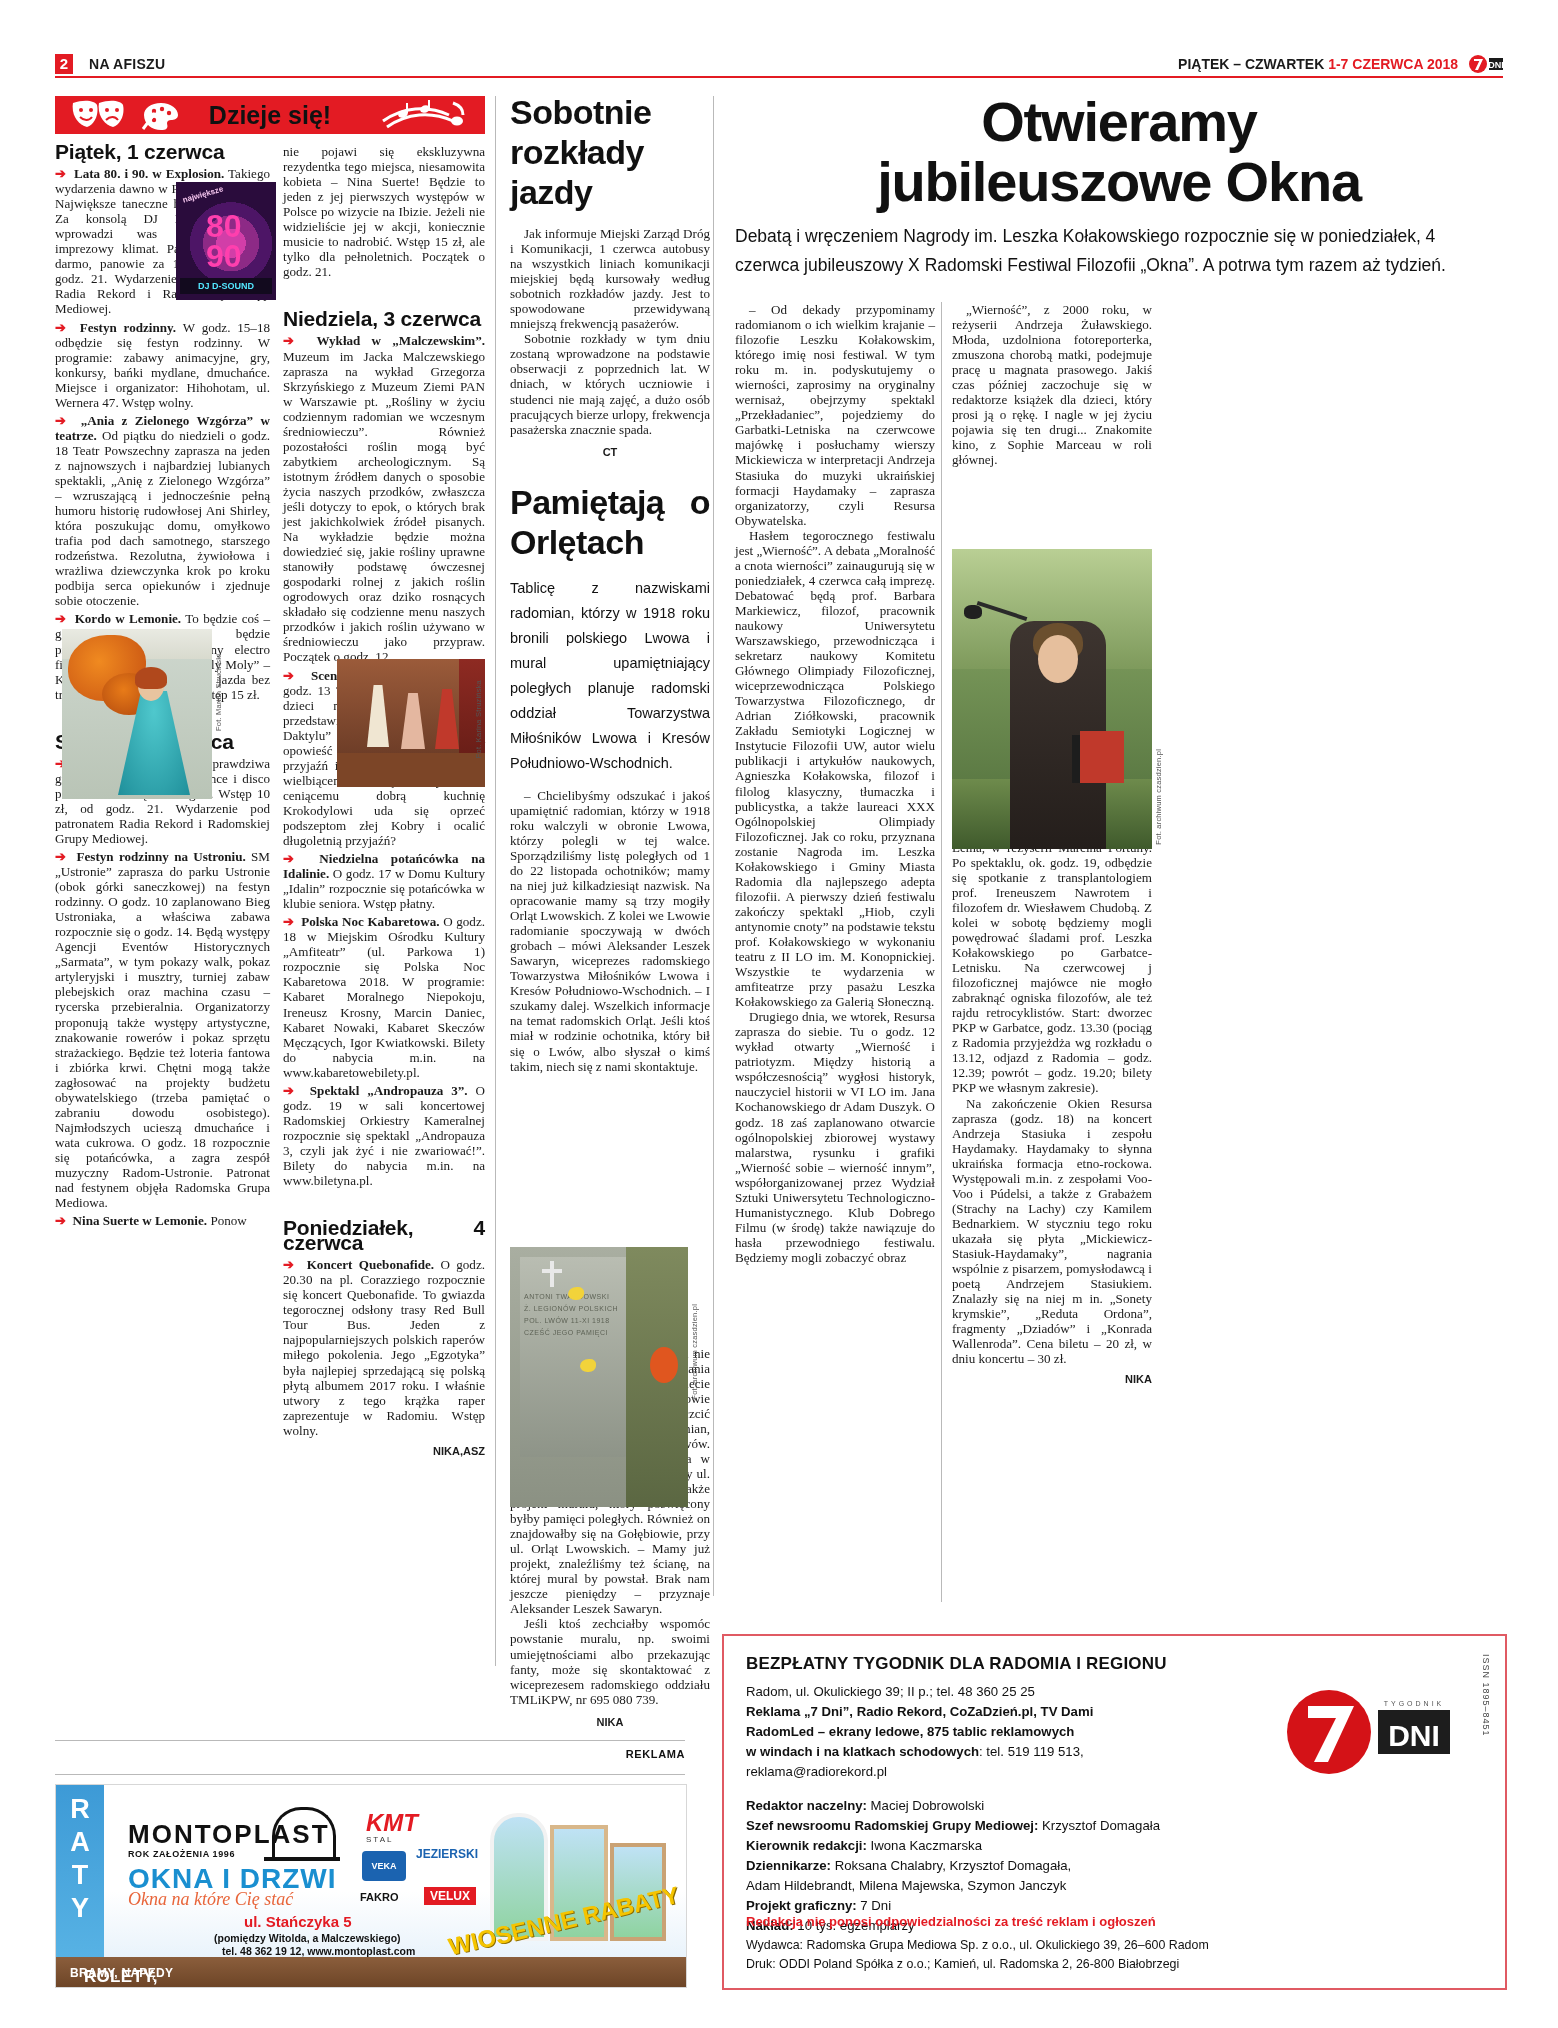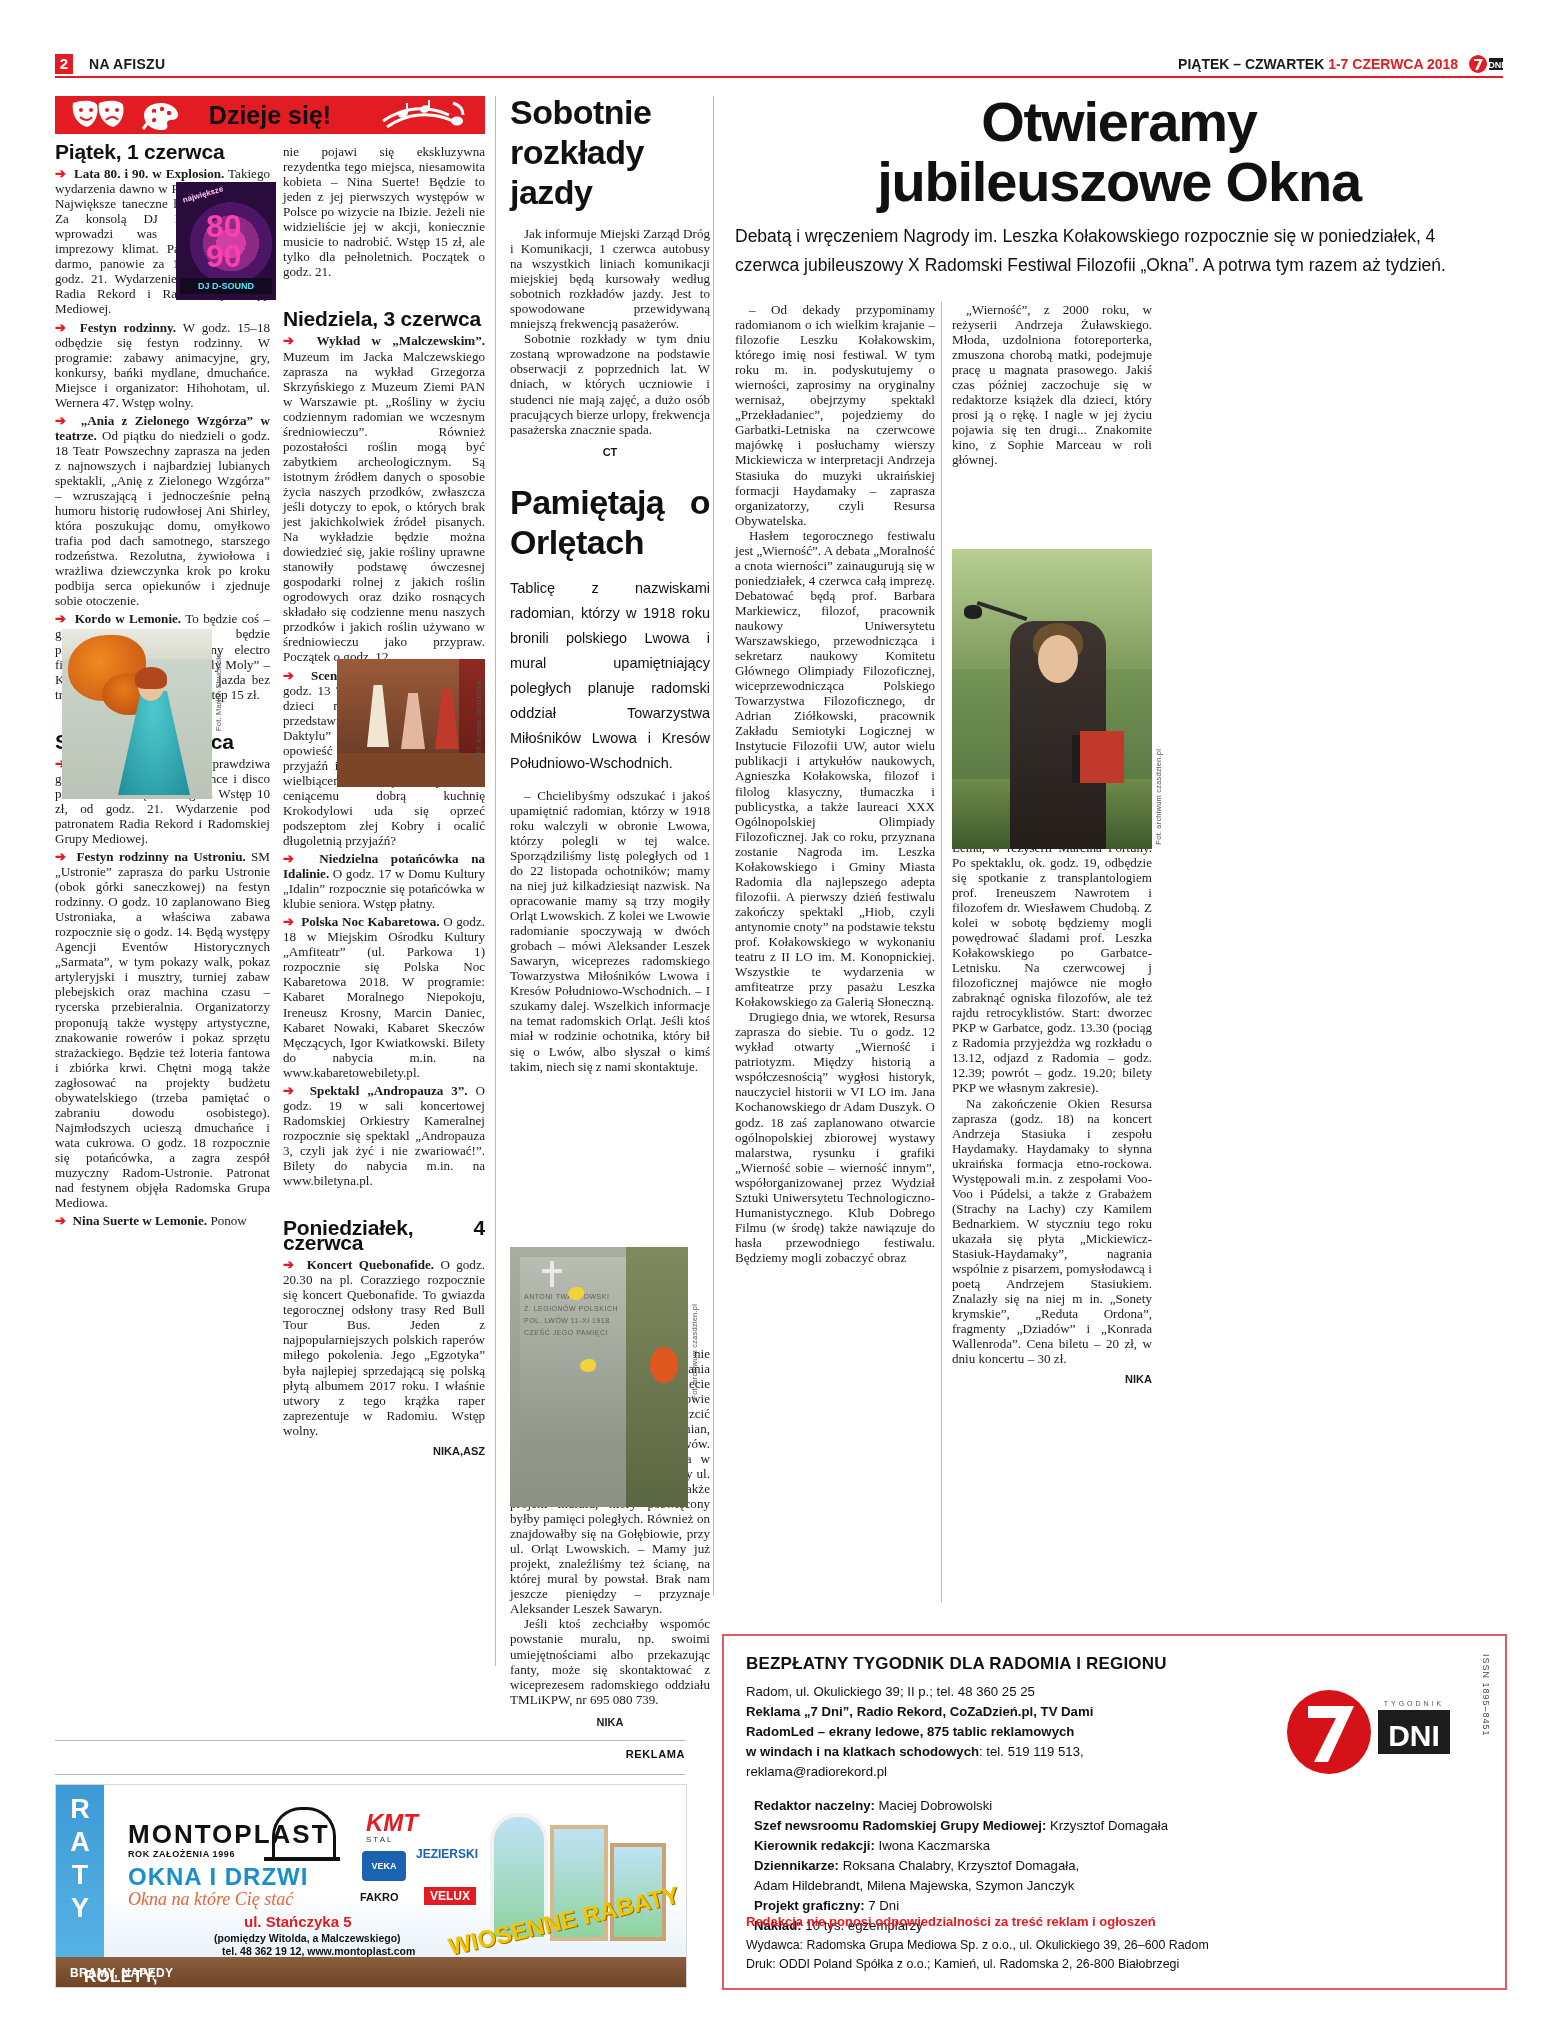--- a/index.html
+++ b/index.html
@@ -128,21 +128,21 @@
   #adbox{position:absolute;left:55px;top:1780px;width:630px;height:202px;background:#fff;border:1px solid #d7d7d7;overflow:hidden;}
   #adRaty{position:absolute;left:0;top:0;width:48px;height:172px;background:linear-gradient(#3d9ad6,#57b2e4);
           color:#fff;font-family:"Liberation Sans",sans-serif;font-weight:bold;font-size:27px;text-align:center;
           line-height:33px;padding-top:8px;box-sizing:border-box;}
   #adMain{position:absolute;left:48px;top:0;right:0;height:172px;background:linear-gradient(#ffffff 62%,#e9f3fb);}
   .mp-name{position:absolute;left:24px;top:34px;font-family:"Liberation Sans",sans-serif;font-weight:bold;
            font-size:26px;letter-spacing:2px;color:#111;}
   .mp-year{position:absolute;left:24px;top:64px;font-family:"Liberation Sans",sans-serif;font-weight:bold;
            font-size:9px;letter-spacing:.6px;color:#111;}
   .mp-okna{position:absolute;left:24px;top:78px;font-family:"Liberation Sans",sans-serif;font-weight:bold;
-           font-size:24px;color:#1a8fd0;letter-spacing:1px;}
+           font-size:28px;color:#1a8fd0;letter-spacing:1px;}
   .mp-slog{position:absolute;left:24px;top:104px;font-family:"Liberation Serif",serif;font-style:italic;
            font-size:18px;color:#e8653a;}
   .mp-addr{position:absolute;left:140px;top:128px;font-family:"Liberation Sans",sans-serif;font-weight:bold;
            font-size:15px;color:#e31b23;}
   .mp-addr2{position:absolute;left:110px;top:147px;font-family:"Liberation Sans",sans-serif;font-weight:bold;
            font-size:10.5px;color:#111;}
   .mp-tel{position:absolute;left:118px;top:160px;font-family:"Liberation Sans",sans-serif;font-weight:bold;
            font-size:10.5px;color:#111;}
   .mp-arch{position:absolute;left:168px;top:22px;width:58px;height:50px;border:3px solid #111;border-bottom:none;
            border-radius:29px 29px 0 0;}
@@ -174,21 +174,21 @@
   #adFoot span small{font-size:12px;}
 
   
   #imprint{position:absolute;left:722px;top:1630px;width:781px;height:352px;border:2px solid #e05a63;background:#fff;}
   .imp-title{position:absolute;left:22px;top:18px;font-family:"Liberation Sans",sans-serif;font-weight:bold;
              font-size:17px;color:#111;letter-spacing:.2px;}
   .imp-body{position:absolute;left:22px;top:46px;width:520px;font-family:"Liberation Sans",sans-serif;
             font-size:13.2px;line-height:20px;color:#111;}
   .imp-body b{font-weight:bold;}
   .imp-staff{position:absolute;left:22px;top:160px;width:700px;font-family:"Liberation Sans",sans-serif;
-             font-size:13.2px;line-height:20px;color:#111;margin-left:8px;}
+             font-size:13.2px;line-height:20px;color:#111;}
   .imp-red{position:absolute;left:22px;top:278px;font-family:"Liberation Sans",sans-serif;font-weight:bold;
            font-size:13px;color:#e31b23;}
   .imp-pub{position:absolute;left:22px;top:300px;font-family:"Liberation Sans",sans-serif;font-size:12.4px;
            line-height:19px;color:#111;}
   .imp-logo{position:absolute;left:560px;top:54px;width:170px;height:84px;}
   .issn{position:absolute;right:14px;top:18px;font-family:"Liberation Sans",sans-serif;font-size:9px;color:#444;
         writing-mode:vertical-rl;letter-spacing:1px;}
 
   .sigright{text-align:right;font-family:"Liberation Sans",sans-serif;font-weight:bold;font-size:11px;margin-top:6px;}
   .sigctr{text-align:center;font-family:"Liberation Sans",sans-serif;font-weight:bold;font-size:11px;margin-top:8px;}

